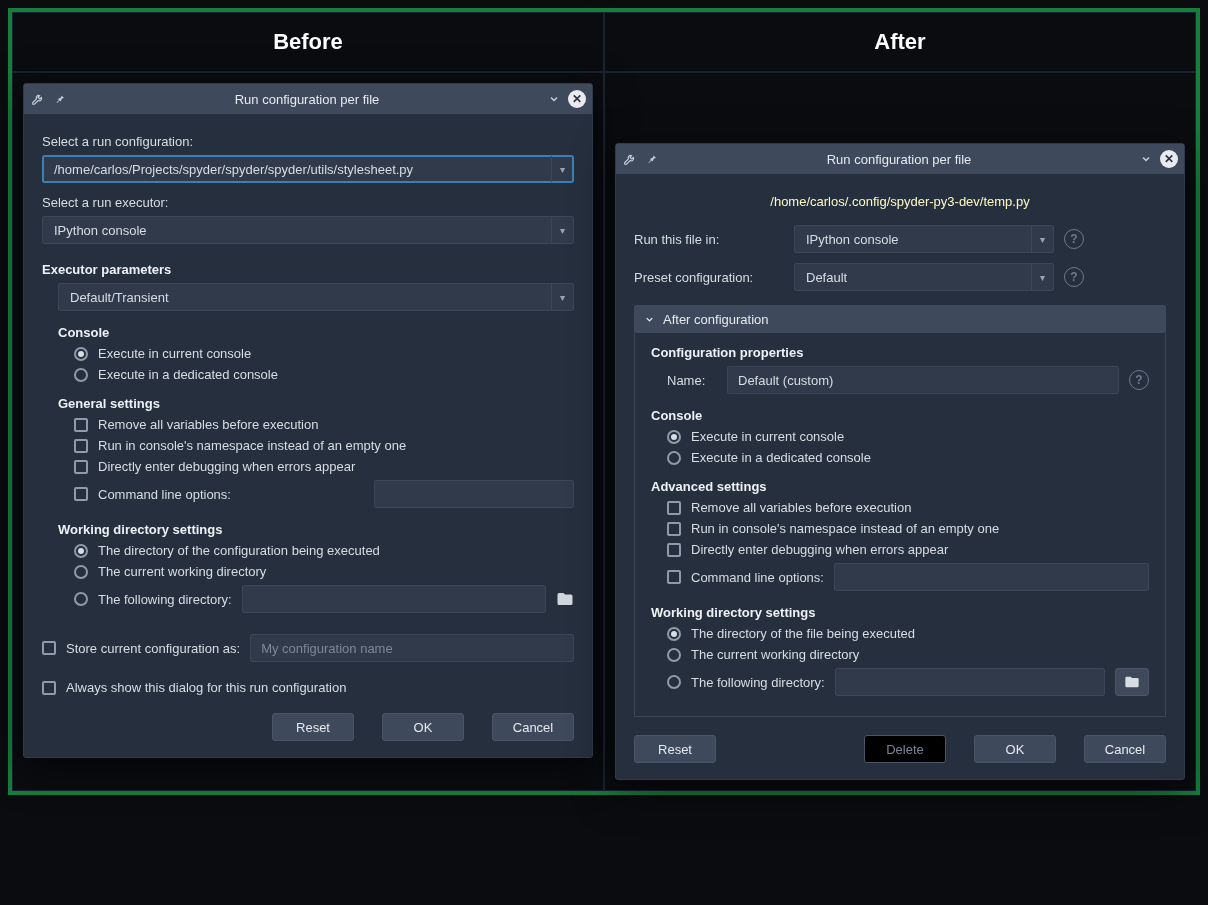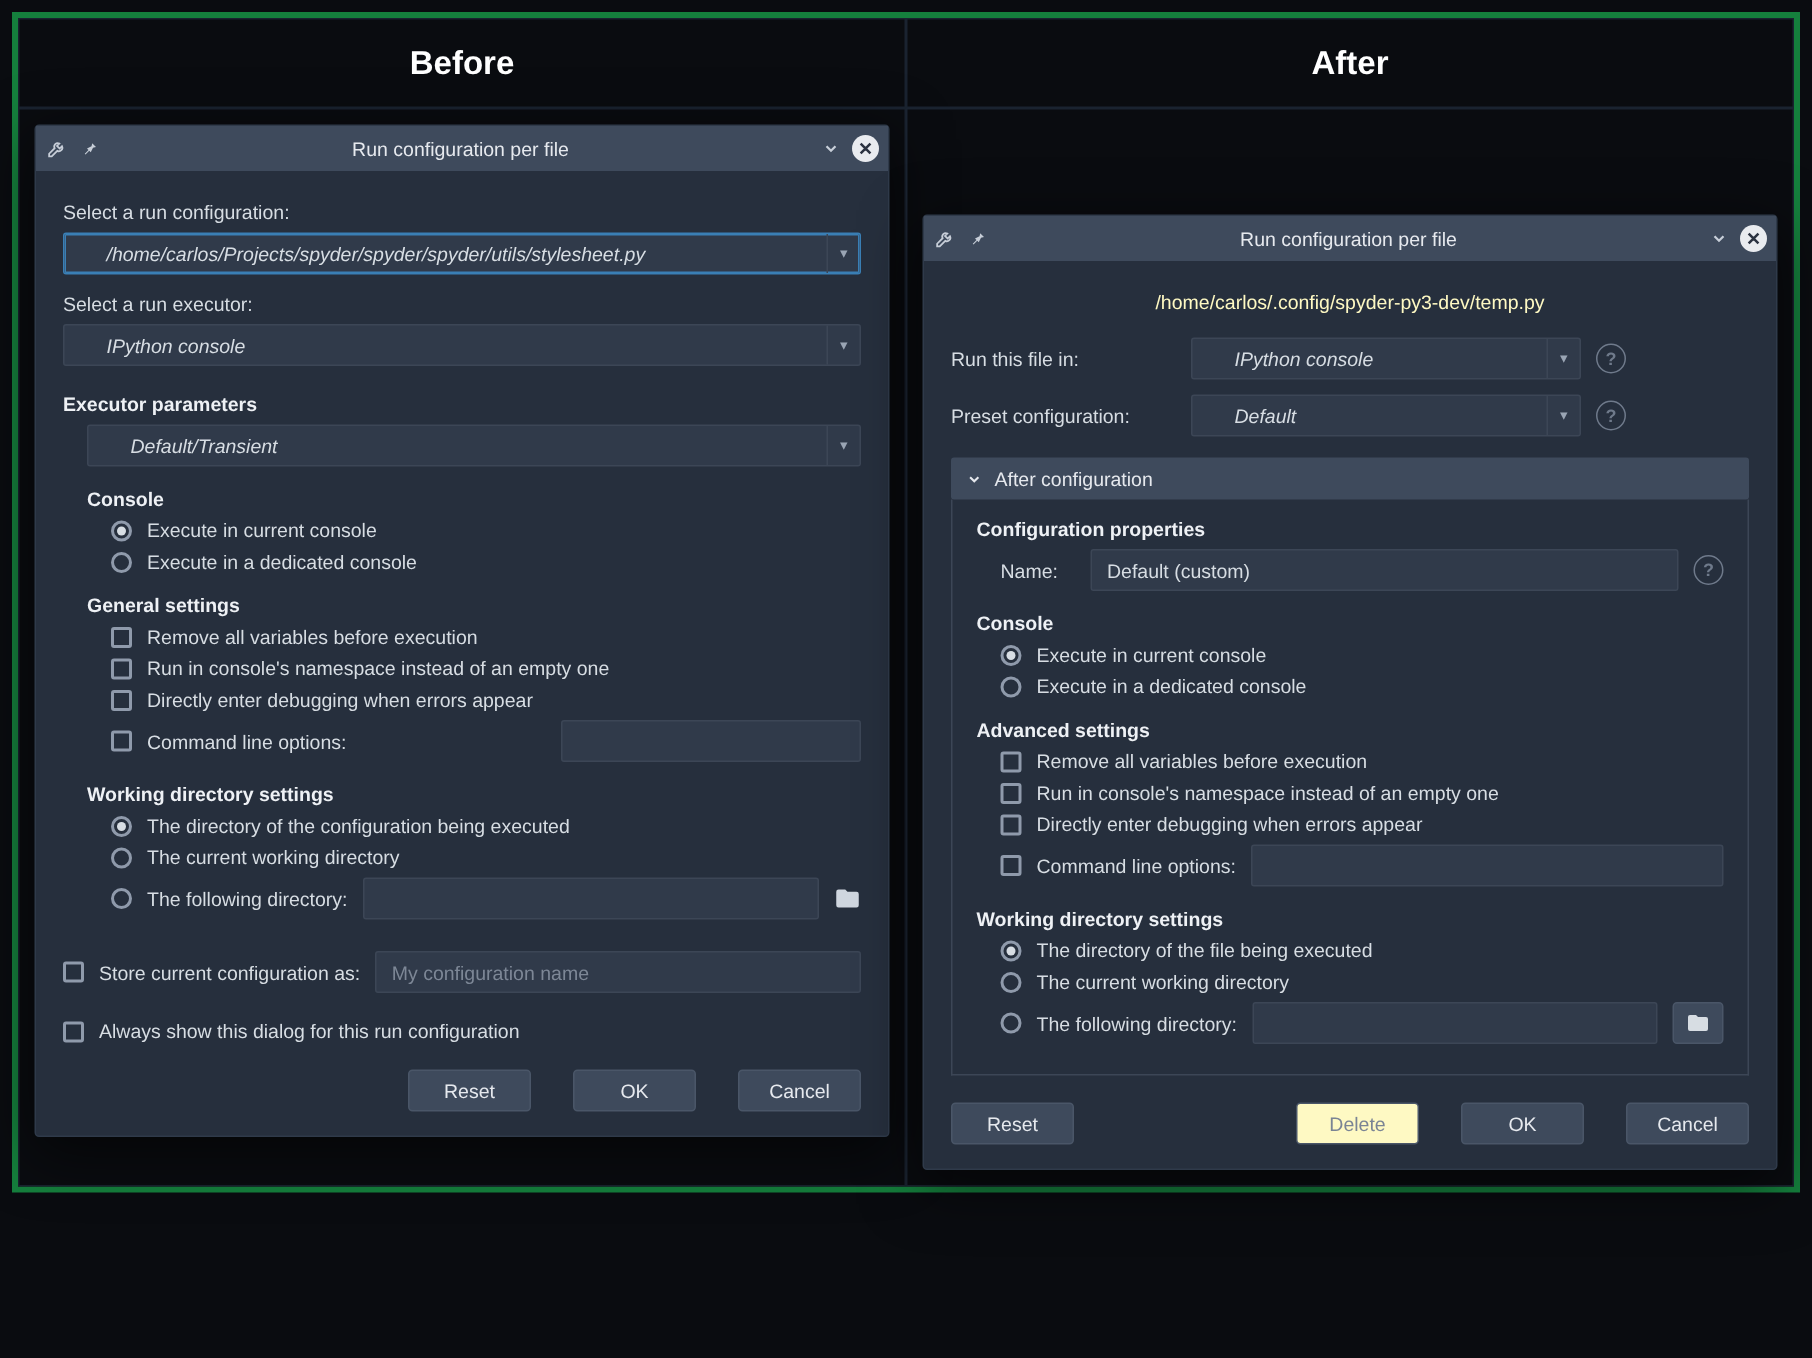--- a/index.html
+++ b/index.html
@@ -68,21 +68,21 @@
   .combo, .txt {
     width: 100%;
     height: 28px;
     background: #303a4a;
     border: 1px solid #3c4656;
     border-radius: 2px;
     color:#d7dde3;
     display:flex; align-items:center;
     position:relative;
   }
-  .combo .value { padding: 0 28px; flex:1; white-space:nowrap; overflow:hidden; text-overflow:ellipsis;font-style:italic; }
+  .combo .value { padding: 0 11px; flex:1; white-space:nowrap; overflow:hidden; text-overflow:ellipsis; }
   .combo .chev, .combo-handle {
     width: 22px; height: 100%;
     border-left:1px solid #3c4656;
     display:flex; align-items:center; justify-content:center;
     color:#9aa5b4; font-size:10px;
   }
   .combo.active { border-color:#3a7fb5; box-shadow:0 0 0 1px #3a7fb5 inset; }
 
   .txt input {
     width:100%; height:100%; background:transparent; border:0; outline:0;
@@ -111,21 +111,21 @@
   }
 
   .btnrow { display:flex; gap:28px; margin-top:18px; }
   .btnrow .spacer { flex:1; }
   .btn {
     min-width:82px; height:28px; padding:0 14px;
     background:#3e4a5c; border:1px solid #4a5668; border-radius:3px;
     color:#e6e9ee; display:flex; align-items:center; justify-content:center;
     font-size:13px; cursor:pointer;
   }
-  .btn.disabled { color:#7a8494; background:#fef9c3; cursor:default; }
+  .btn.disabled { color:#7a8494; background:#000000; cursor:default; }
 
   .helpq {
     width:20px; height:20px; border:1.5px solid #6f7a8b; border-radius:50%;
     color:#6f7a8b; display:flex; align-items:center; justify-content:center;
     font-size:12px; font-weight:700;
   }
 
   .collapse-head {
     background:#3e4a5c; height:28px; display:flex; align-items:center;
     gap:8px; padding:0 10px; color:#e6e9ee; font-size:13px;

